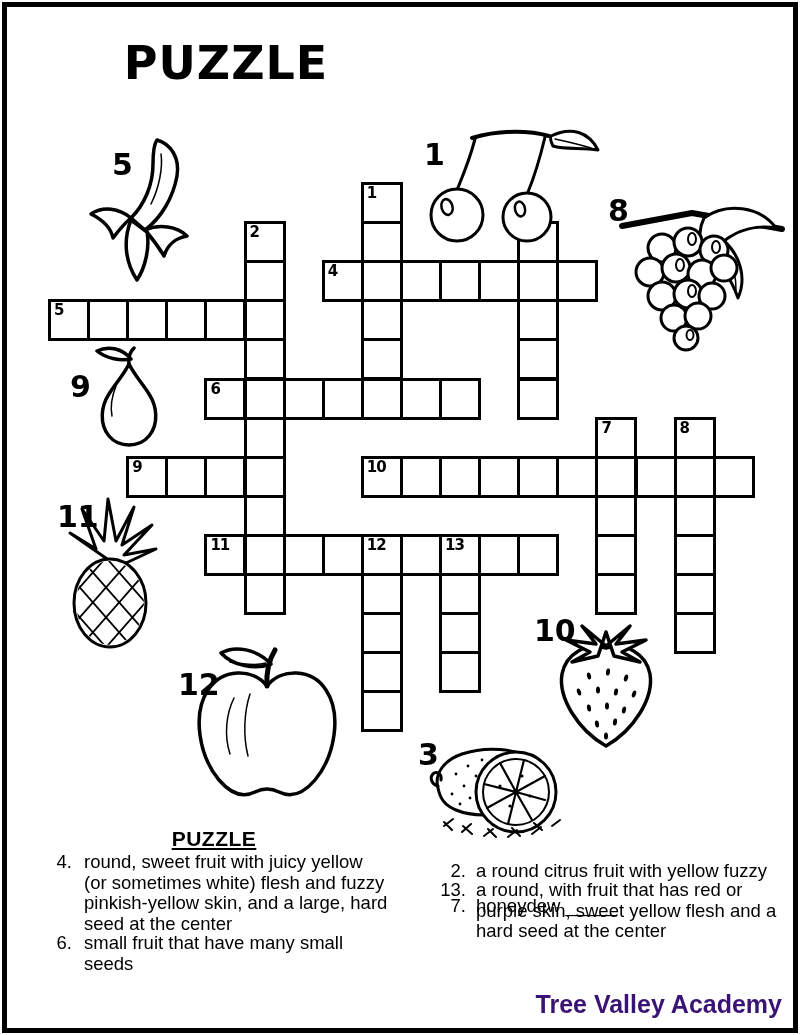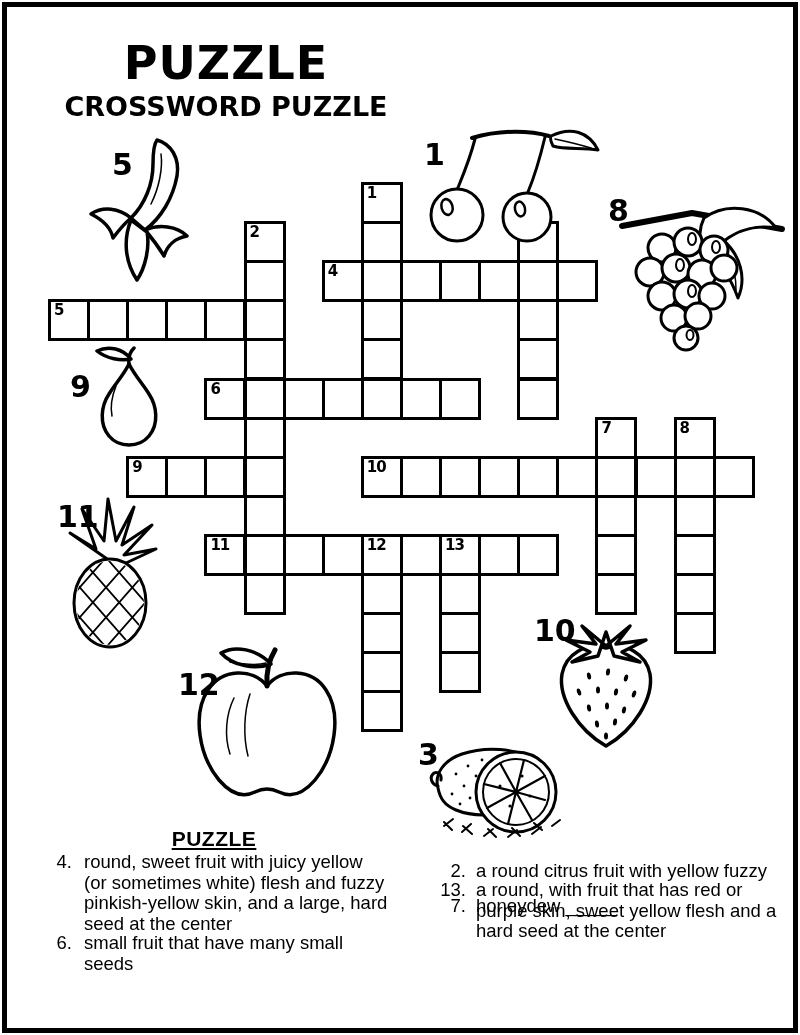--- a/index.html
+++ b/index.html
@@ -33,21 +33,20 @@
   svg{display:block;}
 </style>
 </head>
 <body>
 
 <div class="page">
   <div class="frame"></div>
 
   <div class="title-block">
     <div class="title-main">PUZZLE</div>
-    <div class="title-sub">CROSSWORD PUZZLE</div>
   </div>
 
   <div>
       <div class="cell" style="left: 360.8px; top: 182px; width: 42.1px; height: 42.1px;">
         <span class="cellnum">1</span>
       </div>
       <div class="cell" style="left: 243.5px; top: 221.1px; width: 42.1px; height: 42.1px;">
         <span class="cellnum">2</span>
       </div>
       <div class="cell" style="left: 360.8px; top: 221.1px; width: 42.1px; height: 42.1px;"></div>
@@ -315,13 +314,14 @@
     <span class="clue-num">7.</span>
     <span class="clue-text">honeydew _____</span>
   </div>
   <div class="clue-item down" style="left:428px;top:880px;width:352px;">
     <span class="clue-num">13.</span>
     <span class="clue-text">a round, with fruit that has red or
 purple skin, sweet yellow flesh and a
 hard seed at the center</span>
   </div>
 
+  <div class="branding" style="color: rgb(58, 20, 116);">Tree Valley Academy</div>
 </div>
 
 </body></html>

